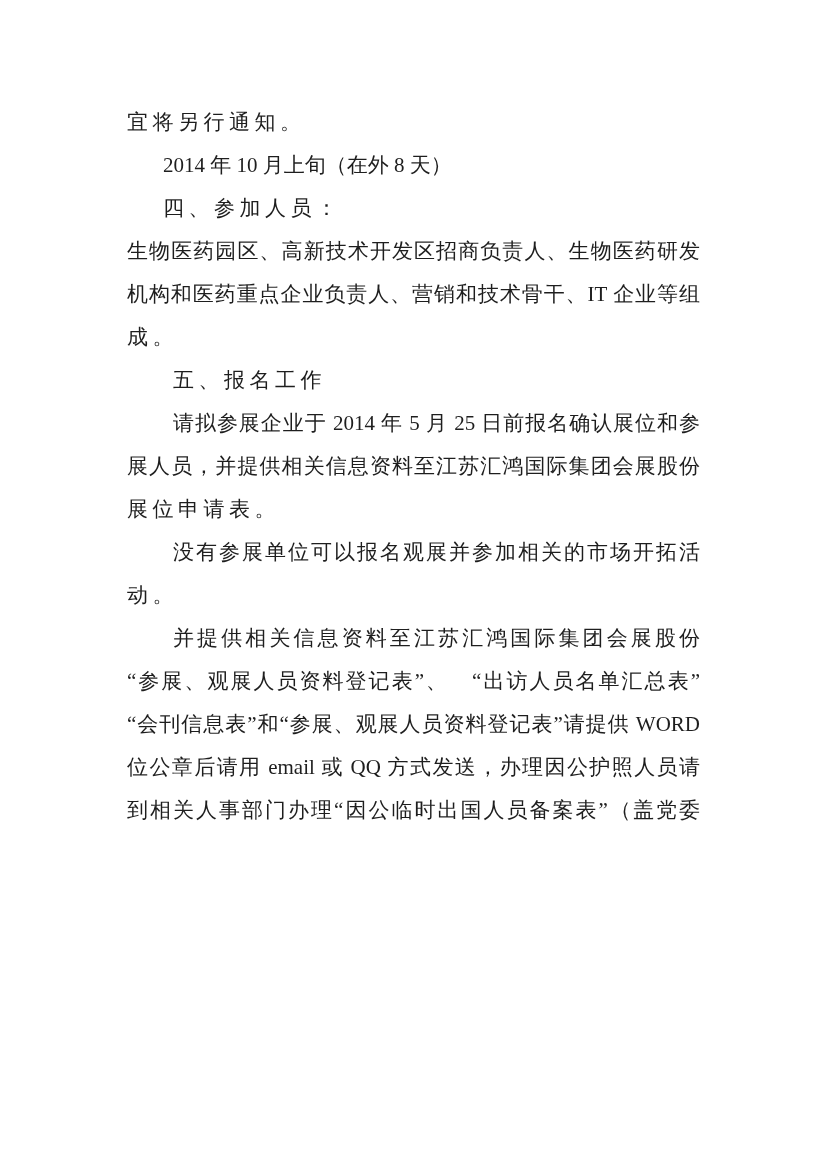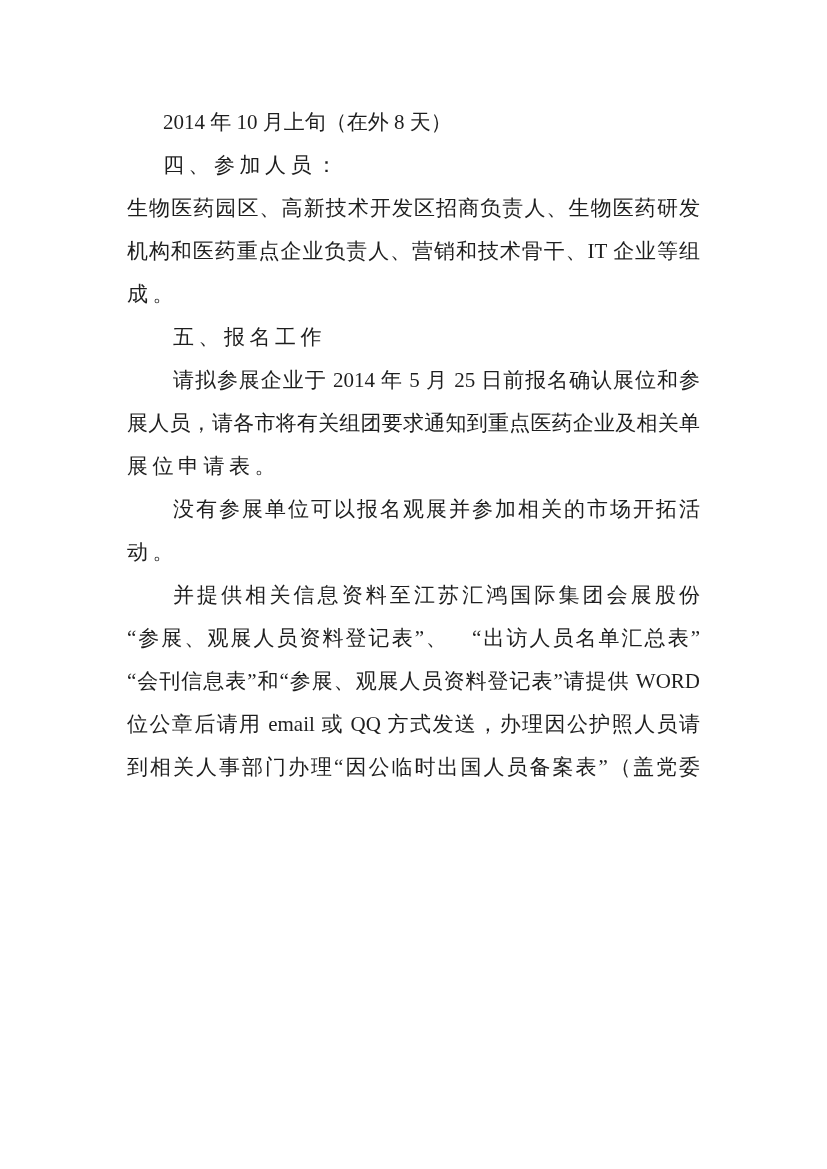--- a/index.html
+++ b/index.html
@@ -41,28 +41,29 @@
   
   .ind    { text-indent: 46px; }
   .ind-lg { text-indent: 50px; }
   .ind-sm { text-indent: 36px; }
 </style>
 </head>
 <body>
 
 <div class="page">
   <div class="content">
+    <div class="line sp">宜将另行通知。</div>
     <div class="line ind-sm">2014 年 10 月上旬（在外 8 天）</div>
     <div class="line sp ind-sm">四、参加人员：</div>
     <div class="line j">生物医药园区、高新技术开发区招商负责人、生物医药研发</div>
     <div class="line j">机构和医药重点企业负责人、营销和技术骨干、IT 企业等组</div>
     <div class="line sp">成。</div>
     <div class="line sp ind">五、报名工作</div>
     <div class="line j ind">请拟参展企业于 2014 年 5 月 25 日前报名确认展位和参</div>
-    <div class="line j">展人员，请各市将有关组团要求通知到重点医药企业及相关单</div>
+    <div class="line j">展人员，并提供相关信息资料至江苏汇鸿国际集团会展股份</div>
     <div class="line sp">展位申请表。</div>
     <div class="line j ind">没有参展单位可以报名观展并参加相关的市场开拓活</div>
     <div class="line sp">动。</div>
     <div class="line j ind">并提供相关信息资料至江苏汇鸿国际集团会展股份</div>
     <div class="line j">“参展、观展人员资料登记表”、　“出访人员名单汇总表”</div>
     <div class="line j">“会刊信息表”和“参展、观展人员资料登记表”请提供 WORD</div>
     <div class="line j">位公章后请用 email 或 QQ 方式发送，办理因公护照人员请</div>
     <div class="line j">到相关人事部门办理“因公临时出国人员备案表”（盖党委</div>
   </div>
 </div>

